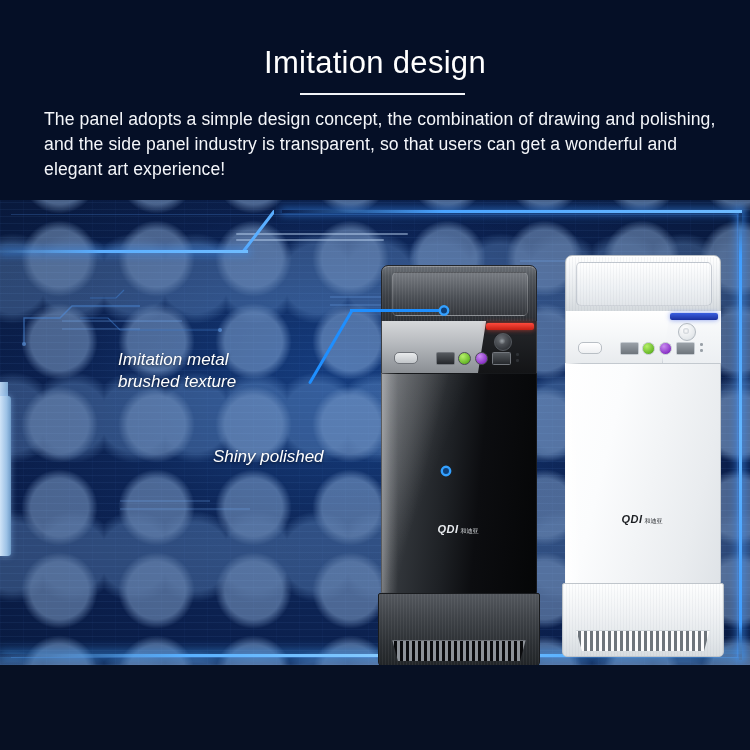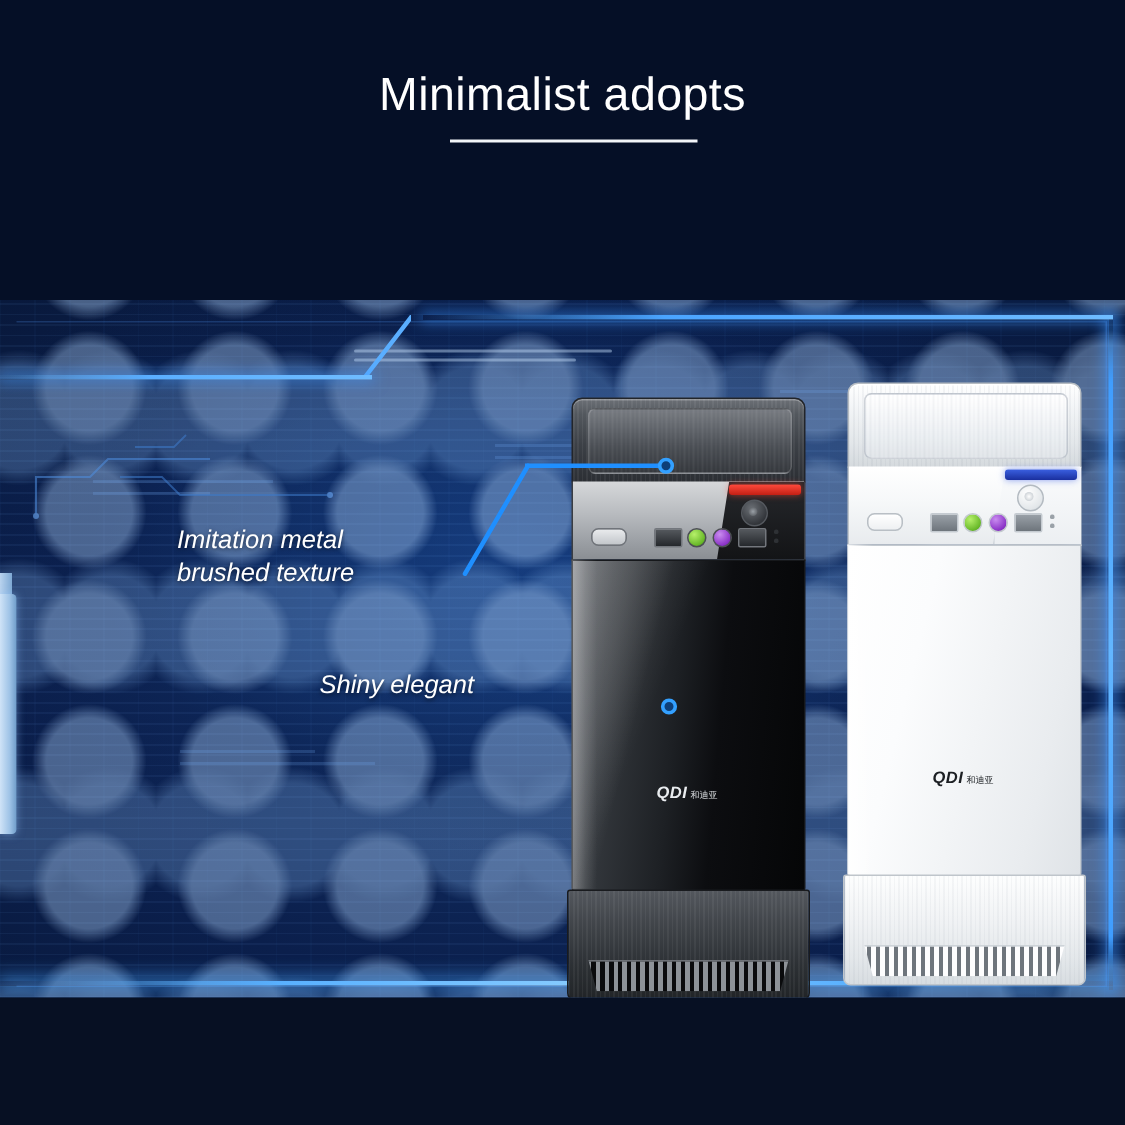--- a/index.html
+++ b/index.html
@@ -292,22 +292,23 @@
   }
   #label-brushed{left:118px;top:349px;}
   #label-shiny{left:213px;top:446px;}
 
   #callout-svg{position:absolute;left:0;top:0;width:750px;height:750px;pointer-events:none;}
 </style>
 </head>
 <body>
 
 <div id="header">
-  <div id="title">Minimalist adopts</div>
+  <div id="title">Imitation design</div>
   <div id="title-underline"></div>
+  <div id="subtitle">The panel adopts a simple design concept, the combination of drawing and polishing, and the side panel industry is transparent, so that users can get a wonderful and elegant art experience!</div>
 </div>
 
 <div id="panel">
 
   <div class="tex" id="tex-lines"></div>
   <div class="tex" id="tex-dots"></div>
 
   <div class="blob" style="left:62px;top:120px;width:120px;height:2px;"></div>
   <div class="blob" style="left:62px;top:128px;width:78px;height:2px;"></div>
   <div class="blob" style="left:330px;top:96px;width:96px;height:2px;"></div>
@@ -417,13 +418,13 @@
   <line x1="310" y1="382.5" x2="352" y2="310.5" stroke="#1f8fff" stroke-width="3" stroke-linecap="round"></line>
   <line x1="350" y1="310.5" x2="441" y2="310.5" stroke="#1f8fff" stroke-width="3"></line>
   <circle cx="444" cy="310.5" r="4.2" fill="#0e3f78" stroke="#33a0ff" stroke-width="2.4"></circle>
 
   <line x1="196" y1="471" x2="443" y2="471" stroke="url(#fadeL2)" stroke-width="3"></line>
   <circle cx="446" cy="471" r="4.2" fill="#0e3f78" stroke="#33a0ff" stroke-width="2.4"></circle>
 </svg>
 
 <div class="callout-label" id="label-brushed">Imitation metal
 brushed texture</div>
-<div class="callout-label" id="label-shiny">Shiny elegant</div>
+<div class="callout-label" id="label-shiny">Shiny polished</div>
 
 </body></html>

